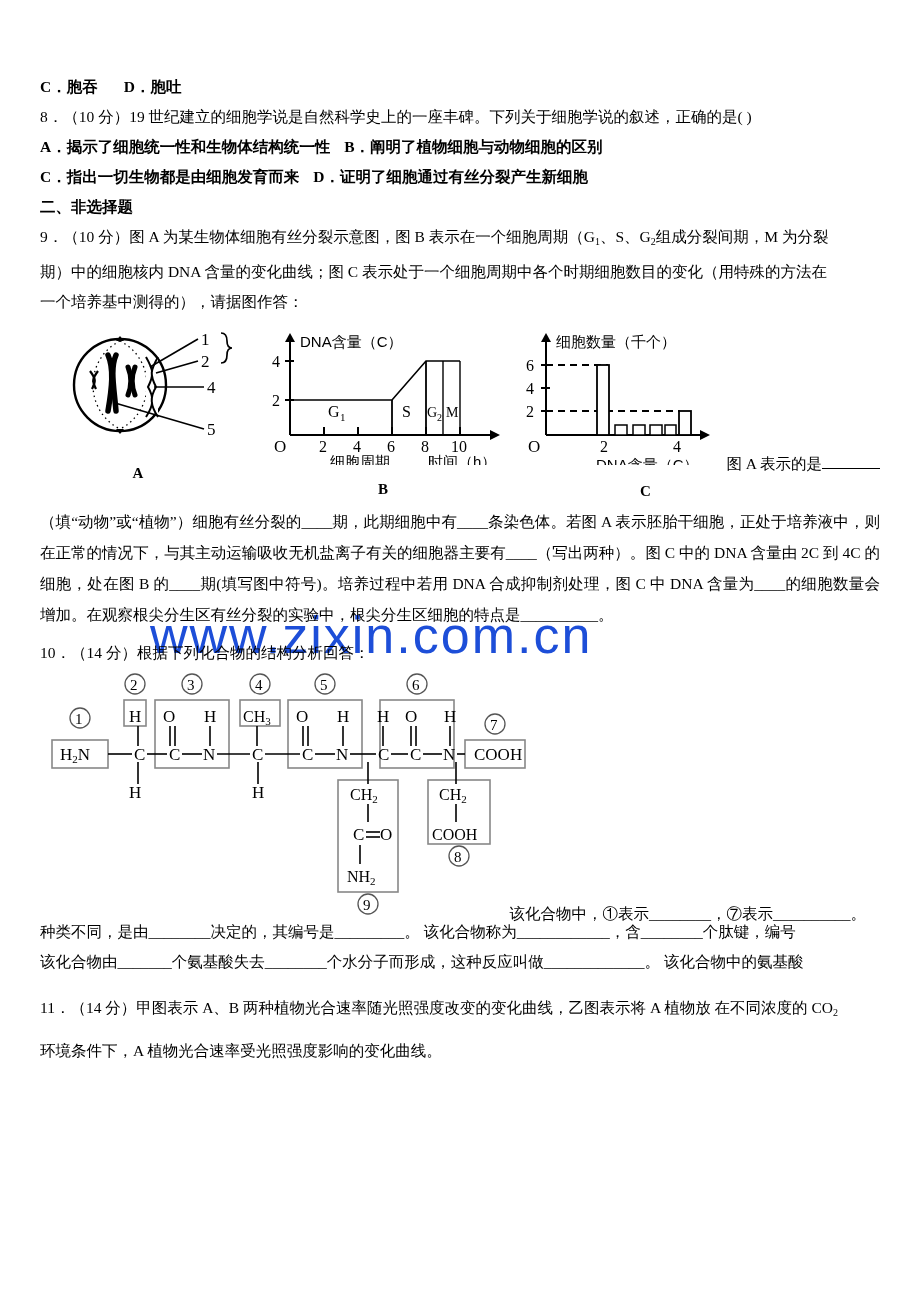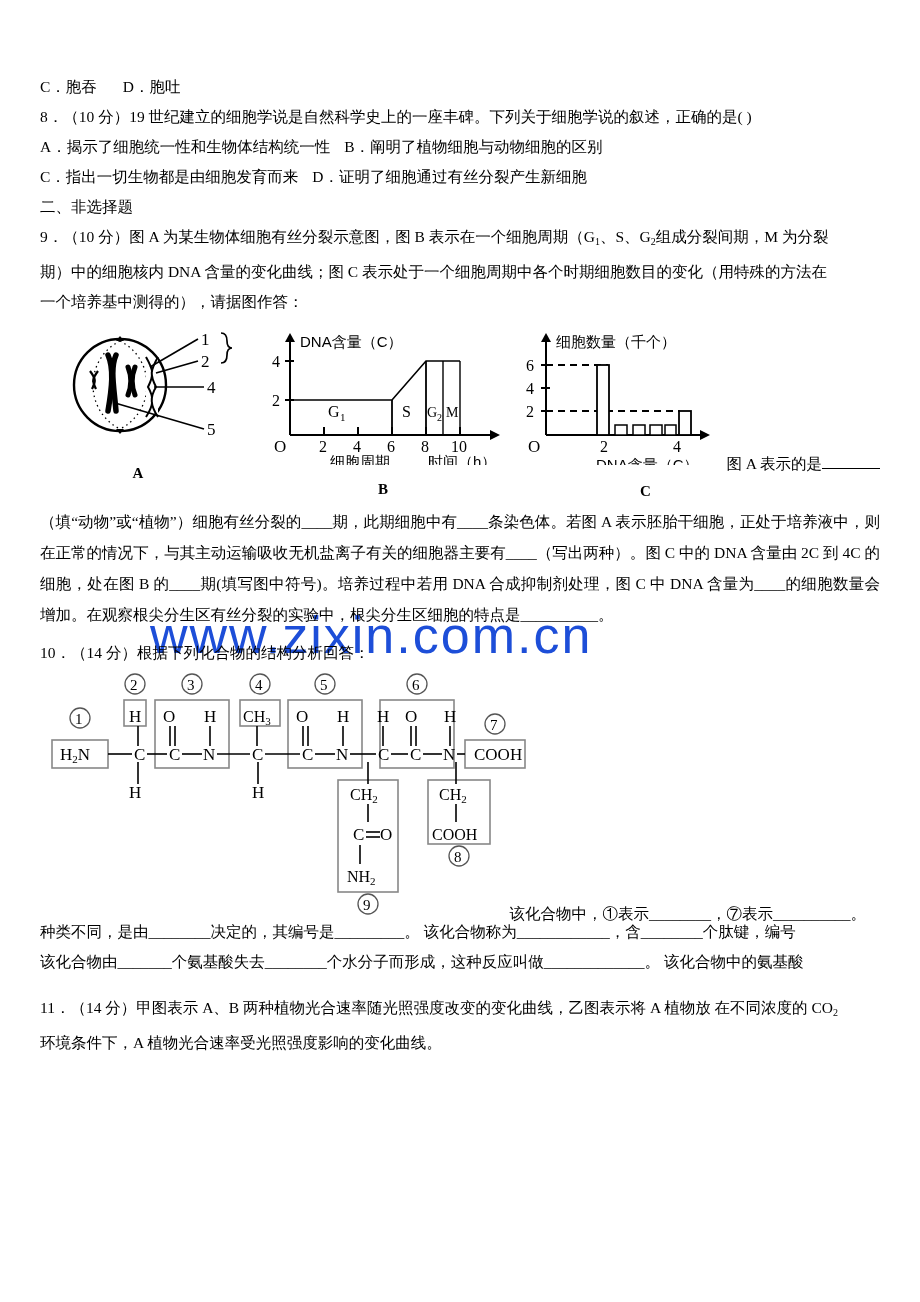--- a/index.html
+++ b/index.html
@@ -19,21 +19,21 @@
     font-size: 52px; letter-spacing: 2px;
     color: #1d4ed8; font-family:"Liberation Sans", sans-serif;
     white-space: nowrap; z-index: 0; pointer-events:none;
     font-weight: 400;
   }
 
   .content { position: relative; z-index: 2; }
 
   .ln { font-size: 15.5px; line-height: 30px; white-space: nowrap; }
   .para { font-size: 15.5px; line-height: 31px; }
-  .b { font-weight: normal; }
+  .b { font-weight: bold; }
   .sp { display:inline-block; width: 26px; }
   .sp2 { display:inline-block; width: 14px; }
   .blank { display:inline-block; border-bottom: 1px solid #000; vertical-align: baseline; }
   sub { font-size: 10px; vertical-align: -3px; }
 
   .justify { text-align: justify; text-justify: inter-ideograph; }
 
   
   .figrow { position: relative; height: 165px; margin-top: 8px; }
   .figA { position:absolute; left: 18px; top: 0; width: 200px; height: 160px; }
@@ -327,17 +327,17 @@
       <div style="position:absolute; right:14px; top:212px; font-size:15.5px;margin-top:20px;">该化合物中，①表示________，⑦表示__________。</div>
     </div>
 
     <div class="ln">种类不同，是由________决定的，其编号是_________。   该化合物称为____________，含________个肽键，编号</div>
     <div class="ln">该化合物由_______个氨基酸失去________个水分子而形成，这种反应叫做_____________。  该化合物中的氨基酸</div>
 
     <div class="q11">
       <div class="ln">
         <span>11．（14 分）甲图表示 A、B 两种植物光合速率随光照强度改变的变化曲线，乙图表示将 A 植物放 在不同浓度的 CO</span><sub>2</sub>
       </div>
-      <div class="ln" style="">环境条件下，A 植物光合速率受光照强度影响的变化曲线。</div>
+      <div class="ln" style="margin-top:8px">环境条件下，A 植物光合速率受光照强度影响的变化曲线。</div>
     </div>
 
   </div>
 </div>
 
 </body></html>

